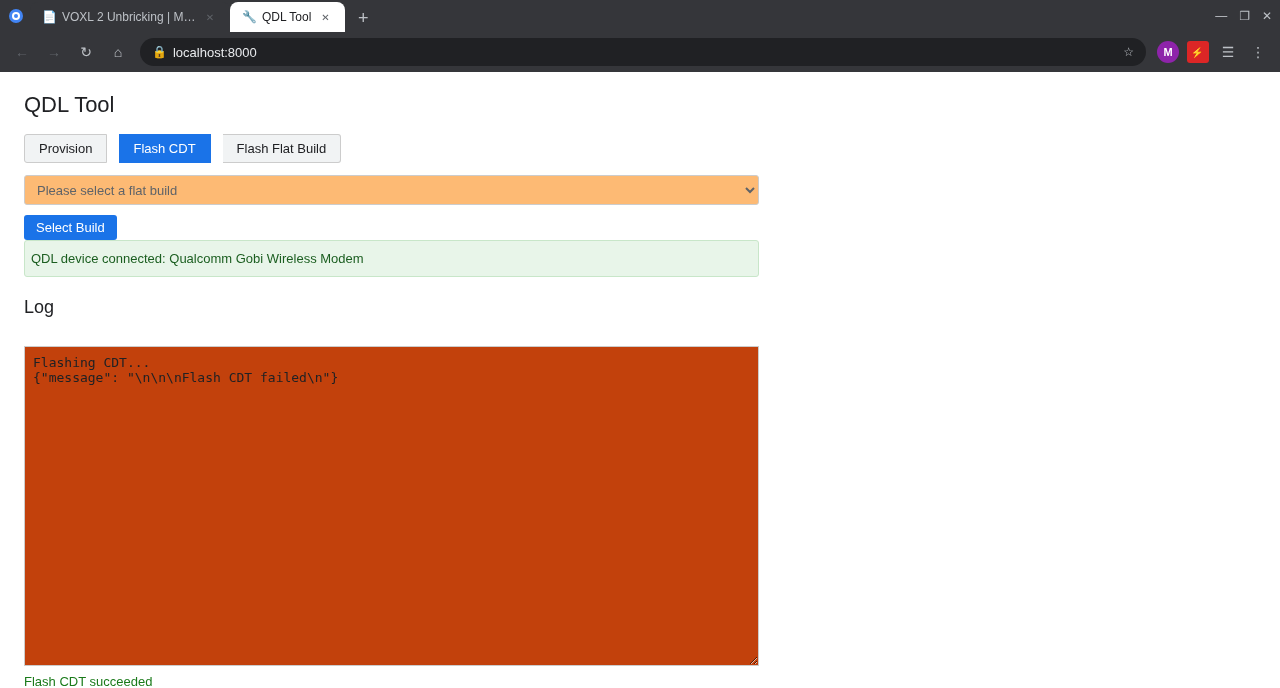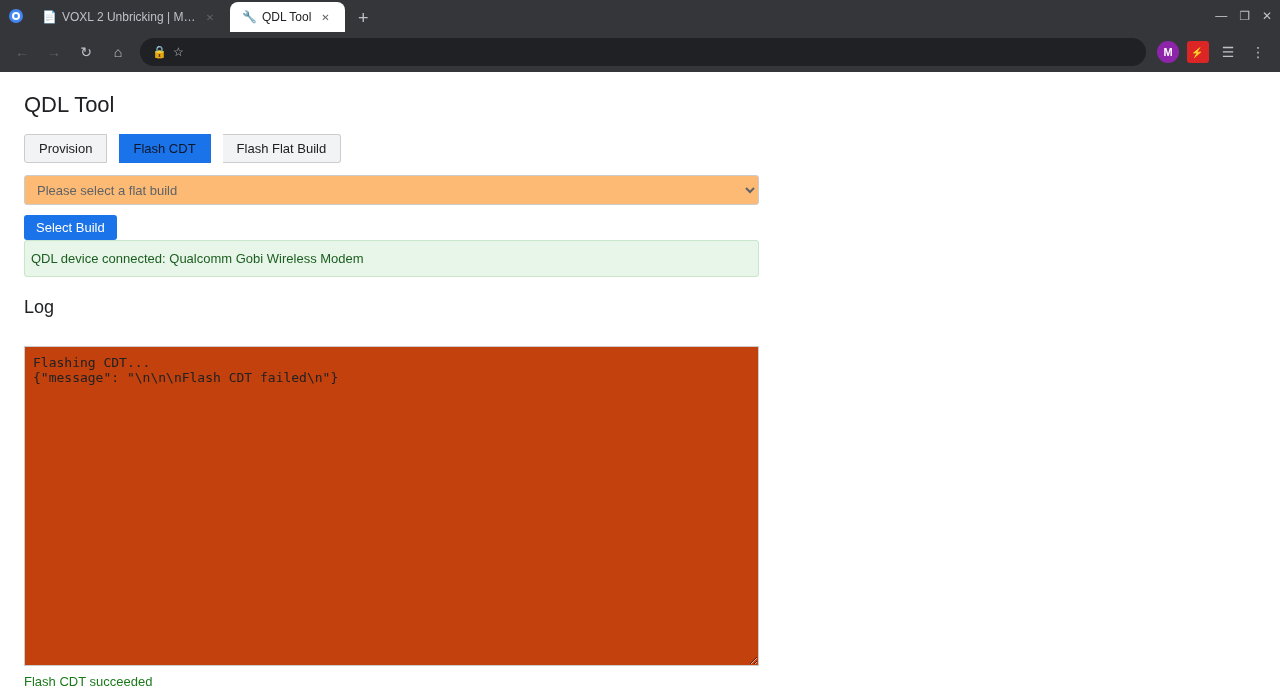--- a/index.html
+++ b/index.html
@@ -244,21 +244,21 @@
     .tab-button:last-child {
       border-radius: 0 3px 3px 0;
     }
 
     .tab-button + .tab-button {
       border-left: none;
     }
 
     .tab-button.active-tab {
       background: #1a73e8;
-      color: #0f172a;
+      color: #ffffff;
       border-color: #1a73e8;
     }
 
     
     .select-wrapper {
       position: relative;
       margin-bottom: 10px;
     }
 
     .flat-build-select {
@@ -371,20 +371,21 @@
       <span>→</span>
     </div>
     <div class="nav-btn">
       <span>↻</span>
     </div>
     <div class="nav-btn">
       <span>⌂</span>
     </div>
     <div class="address-bar-container">
       <span class="address-security-icon">🔒</span>
+      <span class="address-text">localhost:8000</span>
       <span class="address-security-icon">☆</span>
     </div>
     <div class="nav-right-icons">
       <div class="nav-icon-btn">
         <div class="profile-icon">
           <span>M</span>
         </div>
       </div>
       <div class="nav-icon-btn">
         <div class="ext-icon">⚡</div>

